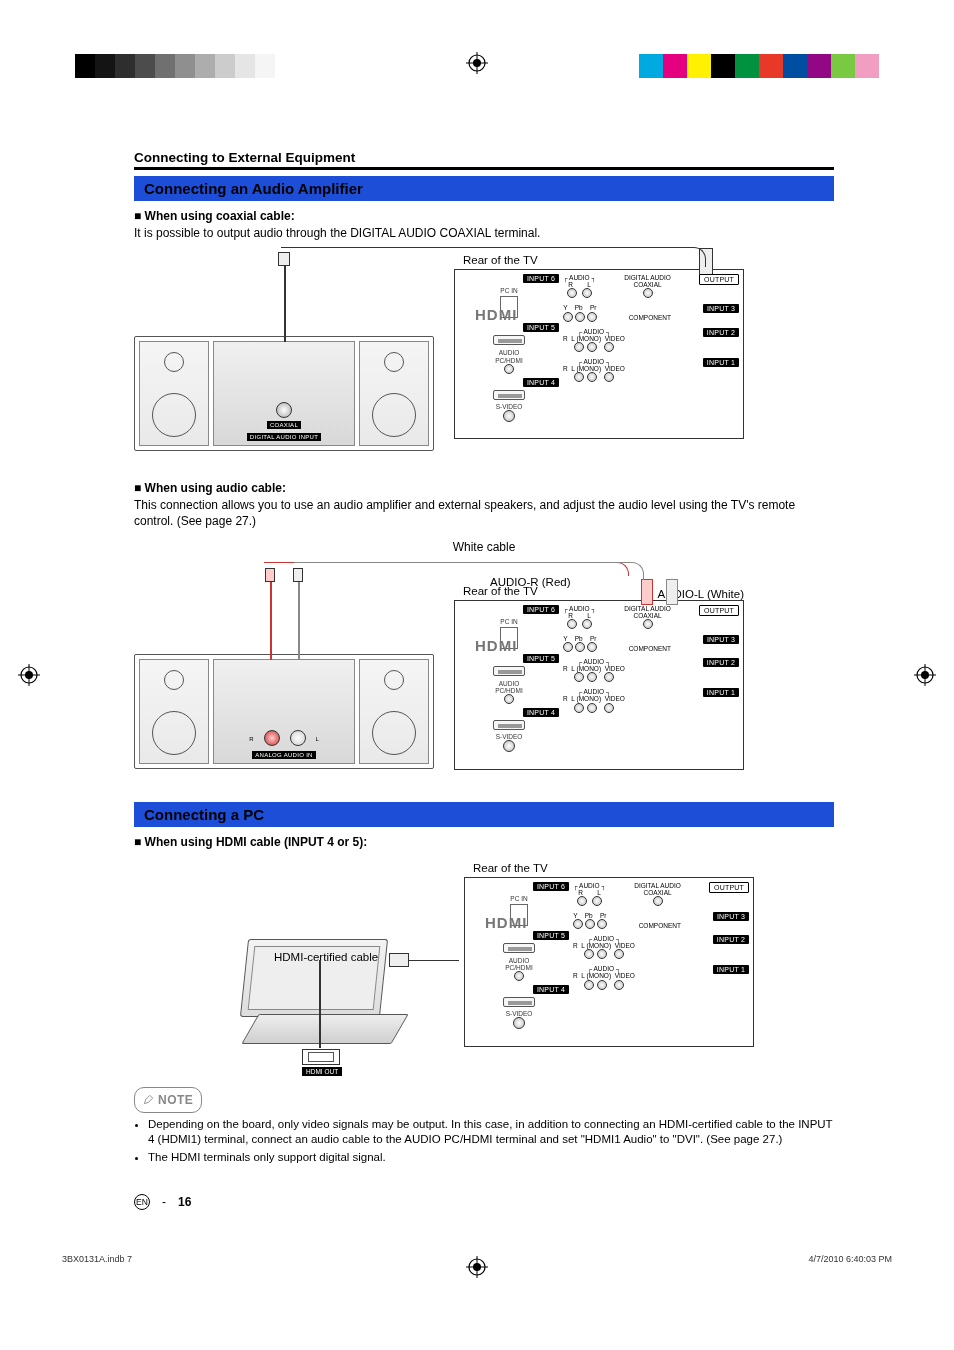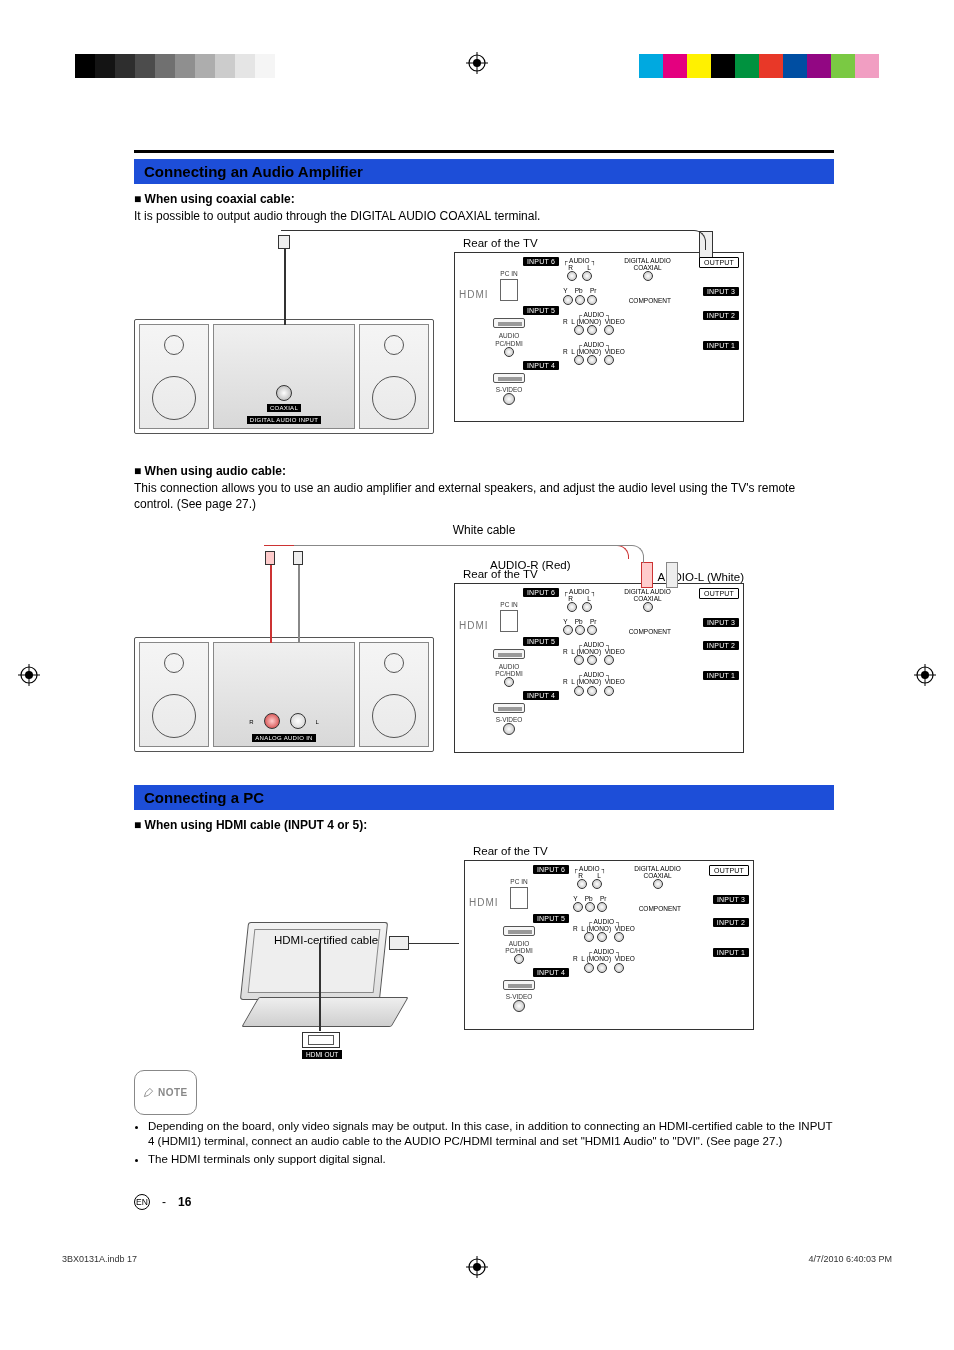--- a/index.html
+++ b/index.html
@@ -176,22 +176,22 @@
   }
   .input-chip {
     display: inline-block;
     background: #000; color: #fff; font-size: 7px; padding: 1px 4px;
     border-radius: 1px;
     letter-spacing: .2px;
   }
   .input-chip.outline { background: #fff; color: #000; border: 1px solid #000; }
   .hdmi-logo {
     position: absolute;
-    left: 0;
-    font-weight: normal; font-size: 10px; letter-spacing: 1px;
+    left: 16px;
+    font-weight: bold; font-size: 15px; letter-spacing: 1px;
     color: #777;
   }
   .port-slot {
     display: inline-block; width: 32px; height: 10px; border: 1px solid #555; border-radius: 2px;
     position: relative; background: #f6f6f6;
   }
   .port-slot::after { content: ""; position: absolute; left: 4px; top: 3px; width: 24px; height: 4px; background: #999; }
   .jack-sm {
     display: inline-block; width: 10px; height: 10px; border: 1px solid #333; border-radius: 50%;
     background: radial-gradient(#fff,#bbb);
@@ -209,22 +209,22 @@
   }
   .cable-arc {
     position: absolute;
     border-top: 1.5px solid #333;
     border-right: 1.5px solid #333;
     border-radius: 0 12px 0 0;
   }
   .note-box-label {
     display: inline-flex; align-items: center; gap: 4px;
     border: 1px solid #888; border-radius: 10px;
-    padding: 16px 8px;
-    font-size: 10px; color: #888; font-weight: bold;
+    padding: 5px 8px;
+    font-size: 12px; color: #888; font-weight: bold;
     letter-spacing: .5px;
     margin-bottom: 4px;
   }
   .note-box-label svg { width: 11px; height: 11px; }
   .note-list { margin: 0; padding-left: 14px; font-size: 11.5px; line-height: 1.35; }
   .note-list li { margin-bottom: 2px; }
   .footer-en {
     position: absolute;
     left: 134px;
     bottom: 140px;
@@ -337,20 +337,21 @@
     <svg viewBox="0 0 22 22">
         <circle cx="11" cy="11" r="8" fill="none" stroke="#000" stroke-width="1.2"></circle>
         <circle cx="11" cy="11" r="4" fill="#000"></circle>
         <line x1="11" y1="0" x2="11" y2="22" stroke="#000"></line>
         <line x1="0" y1="11" x2="22" y2="11" stroke="#000"></line>
       </svg>
   </div>
 
   <div class="content">
 
+    <div class="chapter-title">Connecting to External Equipment</div>
     <div class="hr-strong"></div>
 
     
     <div class="section-band">Connecting an Audio Amplifier</div>
 
     <div class="sub-bullet"><b>When using coaxial cable:</b></div>
     <div class="para">It is possible to output audio through the DIGITAL AUDIO COAXIAL terminal.</div>
 
     
     <div class="diagram-box diagram-1" style="margin-left:0;">
@@ -547,17 +548,17 @@
 
   </div>
 
   <div class="footer-en">
     <span class="circ">EN</span>
     <span>-</span>
     <b>16</b>
   </div>
 
   <div class="print-footer">
-    <span>3BX0131A.indb   17</span>
+    <span>3BX0131A.indb   7</span>
     <span>4/7/2010   6:40:03 PM</span>
   </div>
 
 </div>
 
 </body></html>

